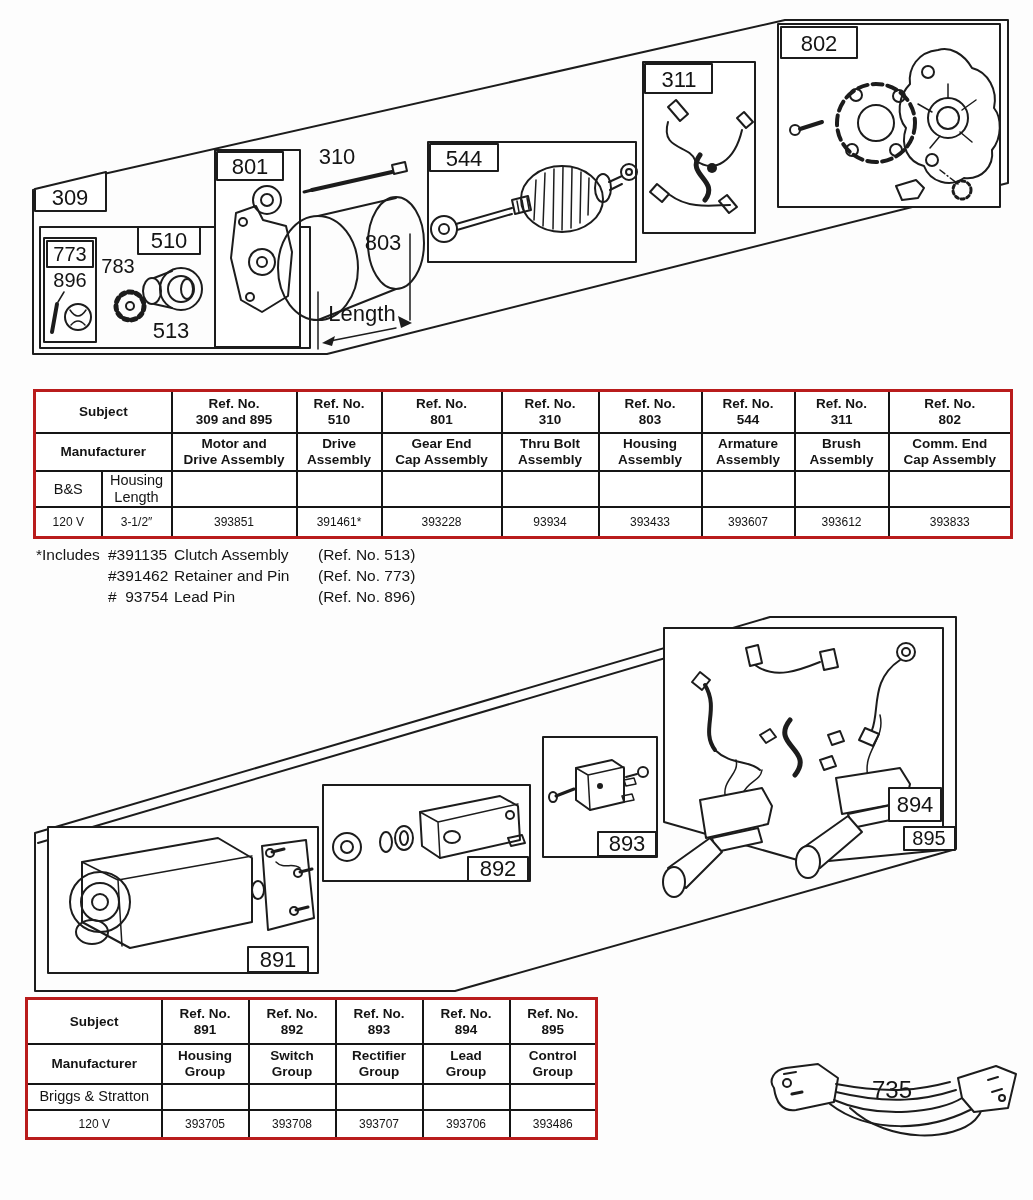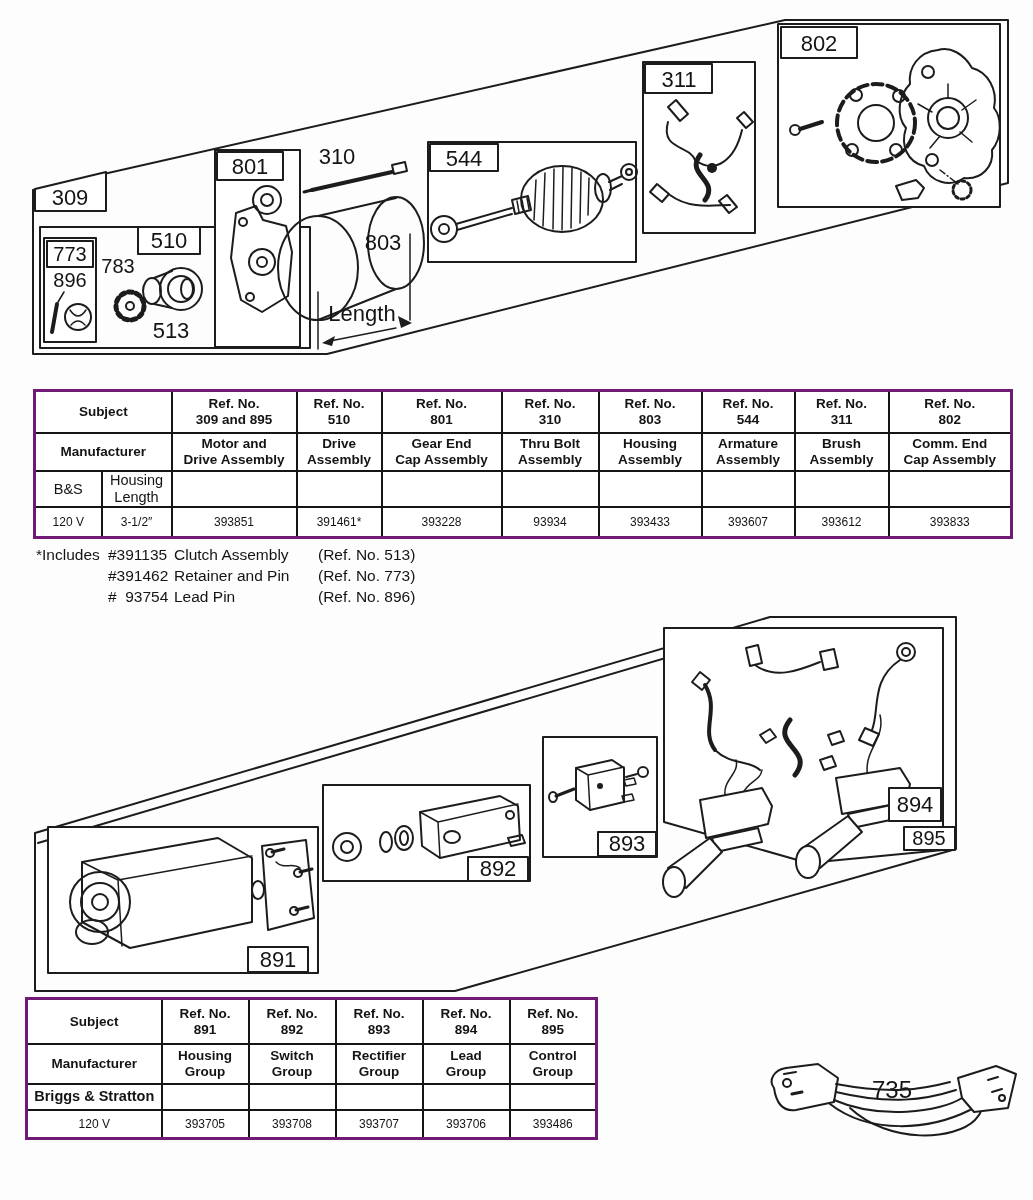--- a/index.html
+++ b/index.html
@@ -5,29 +5,29 @@
   html,body{margin:0;padding:0;}
   body{width:1033px;height:1200px;position:relative;background:#fdfdfd;
        font-family:"Liberation Sans",sans-serif;color:#141414;overflow:hidden;}
   svg{position:absolute;overflow:visible;}
   svg *{vector-effect:non-scaling-stroke;}
   .ln{stroke:#1c1c1c;stroke-width:2;fill:none;stroke-linejoin:round;stroke-linecap:round;}
   .lnw{stroke:#1c1c1c;stroke-width:2;fill:#fff;stroke-linejoin:round;}
   .lbl{font-family:"Liberation Sans",sans-serif;font-size:22px;fill:#141414;text-anchor:middle;}
   .lbl-sm{font-size:20px;}
   .parts-table{position:absolute;border-collapse:collapse;table-layout:fixed;background:#fff;
-               border:3px solid #701a75;}
+               border:3px solid #b91c1c;}
   .parts-table td{border:2px solid #151515;text-align:center;vertical-align:middle;
                   padding:0 2px;line-height:1.18;font-size:13.5px;font-weight:bold;}
   .t1{left:33px;top:389px;width:977px;}
   .t2{left:25px;top:997px;width:570px;}
   .t1 tr.r1 td{height:40px;} .t1 tr.r2 td{height:36px;}
   .t1 tr.r3 td{height:33px;} .t1 tr.r4 td{height:28px;}
   .t2 tr.r1 td{height:43px;} .t2 tr.r2 td{height:38px;}
-  .t2 tr.r3 td{height:24px;font-weight:bold;} .t2 tr.r4 td{height:26px;}
+  .t2 tr.r3 td{height:24px;} .t2 tr.r4 td{height:26px;}
   tr.plain td{font-weight:normal;font-size:14.5px;}
   tr.vals td{font-weight:normal;font-size:12px;}
   .footnote{position:absolute;left:36px;top:546px;font-size:15.5px;}
   .footnote .fl{display:flex;height:21px;white-space:pre;}
   .footnote .pfx{width:72px;} .footnote .prt{width:66px;}
   .footnote .nm{width:144px;} .footnote .rf{flex:1;}
 </style>
 </head>
 <body>
 

